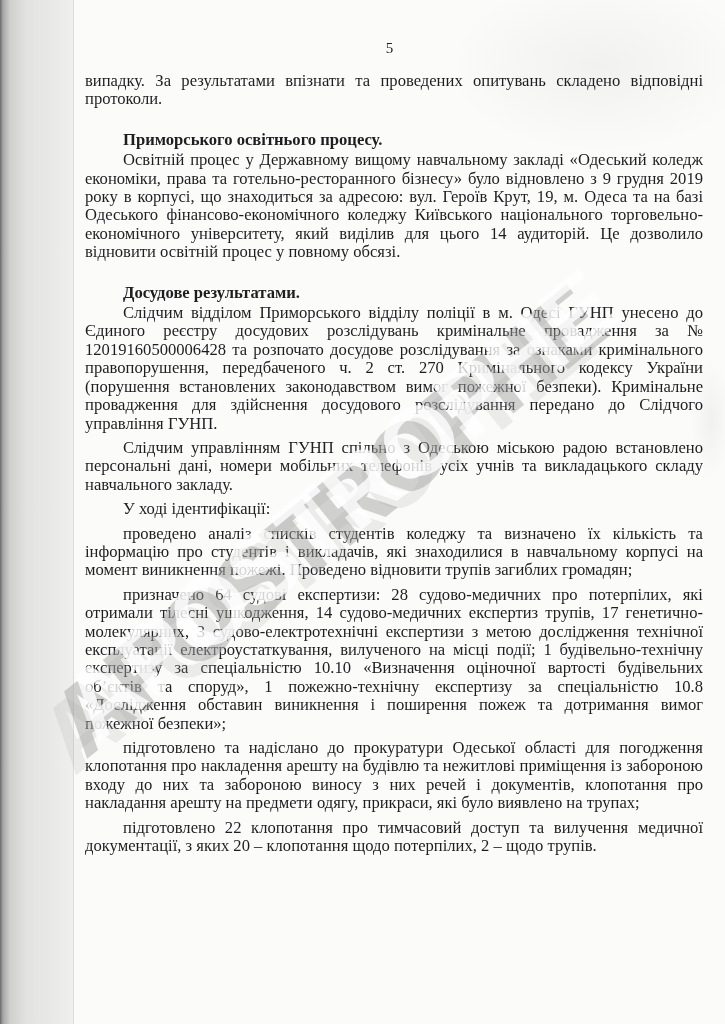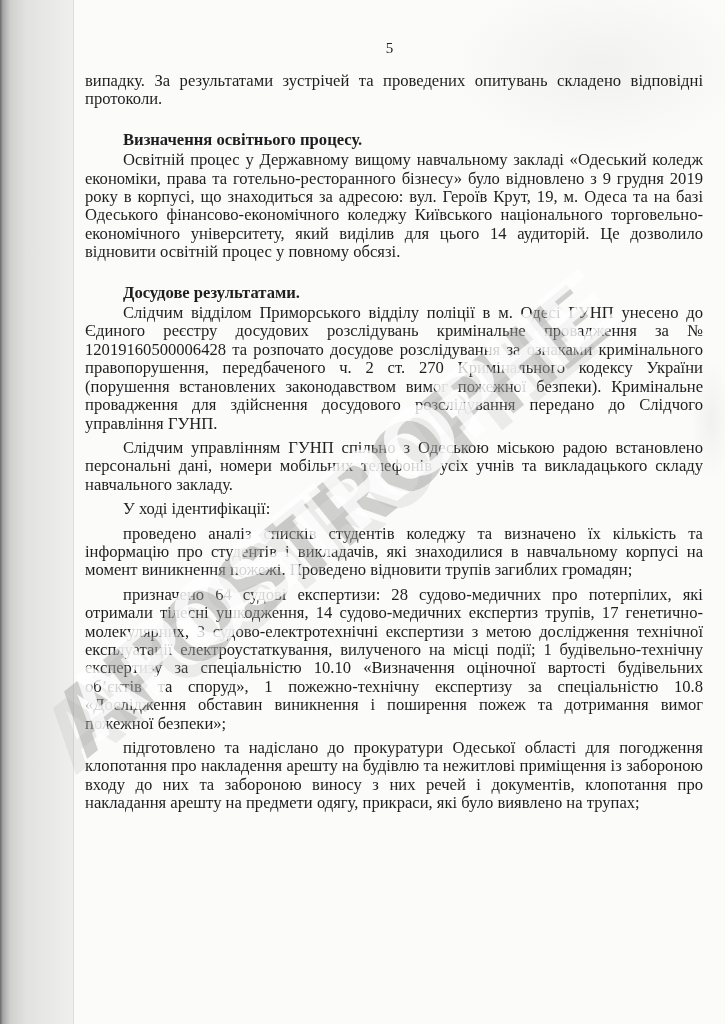--- a/index.html
+++ b/index.html
@@ -92,26 +92,27 @@
 <body>
 
 <div class="sheet">
   <div class="scan-gutter"></div>
   <div class="smudge-top-right"></div>
   <div class="smudge-right-mid"></div>
 
   <div class="page-number">5</div>
 
   <div class="doc">
-      <p class="para">випадку. За результатами зустрічей та проведених опитувань складено відповідні протоколи.</p>
-      <p class="heading">Визначення освітнього процесу.</p>
+      <p class="para">випадку. За результатами впізнати та проведених опитувань складено відповідні протоколи.</p>
+      <p class="heading">Приморського освітнього процесу.</p>
       <p class="para indent">Освітній процес у Державному вищому навчальному закладі «Одеський коледж економіки, права та готельно-ресторанного бізнесу» було відновлено з 9 грудня 2019 року в корпусі, що знаходиться за адресою: вул. Героїв Крут, 19, м. Одеса та на базі Одеського фінансово-економічного коледжу Київського національного торговельно-економічного університету, який виділив для цього 14 аудиторій. Це дозволило відновити освітній процес у повному обсязі.</p>
       <p class="heading">Досудове результатами.</p>
       <p class="para indent">Слідчим відділом Приморського відділу поліції в м. Одесі ГУНП унесено до Єдиного реєстру досудових розслідувань кримінальне провадження за № 12019160500006428 та розпочато досудове розслідування за ознаками кримінального правопорушення, передбаченого ч. 2 ст. 270 Кримінального кодексу України (порушення встановлених законодавством вимог пожежної безпеки). Кримінальне провадження для здійснення досудового розслідування передано до Слідчого управління ГУНП.</p>
       <p class="para indent">Слідчим управлінням ГУНП спільно з Одеською міською радою встановлено персональні дані, номери мобільних телефонів усіх учнів та викладацького складу навчального закладу.</p>
       <p class="para indent">У ході ідентифікації:</p>
       <p class="para indent">проведено аналіз списків студентів коледжу та визначено їх кількість та інформацію про студентів і викладачів, які знаходилися в навчальному корпусі на момент виникнення пожежі. Проведено відновити трупів загиблих громадян;</p>
       <p class="para indent">призначено 64 судові експертизи: 28 судово-медичних про потерпілих, які отримали тілесні ушкодження, 14 судово-медичних експертиз трупів, 17 генетично-молекулярних, 3 судово-електротехнічні експертизи з метою дослідження технічної експлуатації електроустаткування, вилученого на місці події; 1 будівельно-технічну експертизу за спеціальністю 10.10 «Визначення оціночної вартості будівельних об’єктів та споруд», 1 пожежно-технічну експертизу за спеціальністю 10.8 «Дослідження обставин виникнення і поширення пожеж та дотримання вимог пожежної безпеки»;</p>
       <p class="para indent">підготовлено та надіслано до прокуратури Одеської області для погодження клопотання про накладення арешту на будівлю та нежитлові приміщення із забороною входу до них та забороною виносу з них речей і документів, клопотання про накладання арешту на предмети одягу, прикраси, які було виявлено на трупах;</p>
+      <p class="para indent">підготовлено 22 клопотання про тимчасовий доступ та вилучення медичної документації, з яких 20 – клопотання щодо потерпілих, 2 – щодо трупів.</p>
     </div>
 
   <div class="watermark">APOSTROPHE</div>
 </div>
 
 </body></html>

